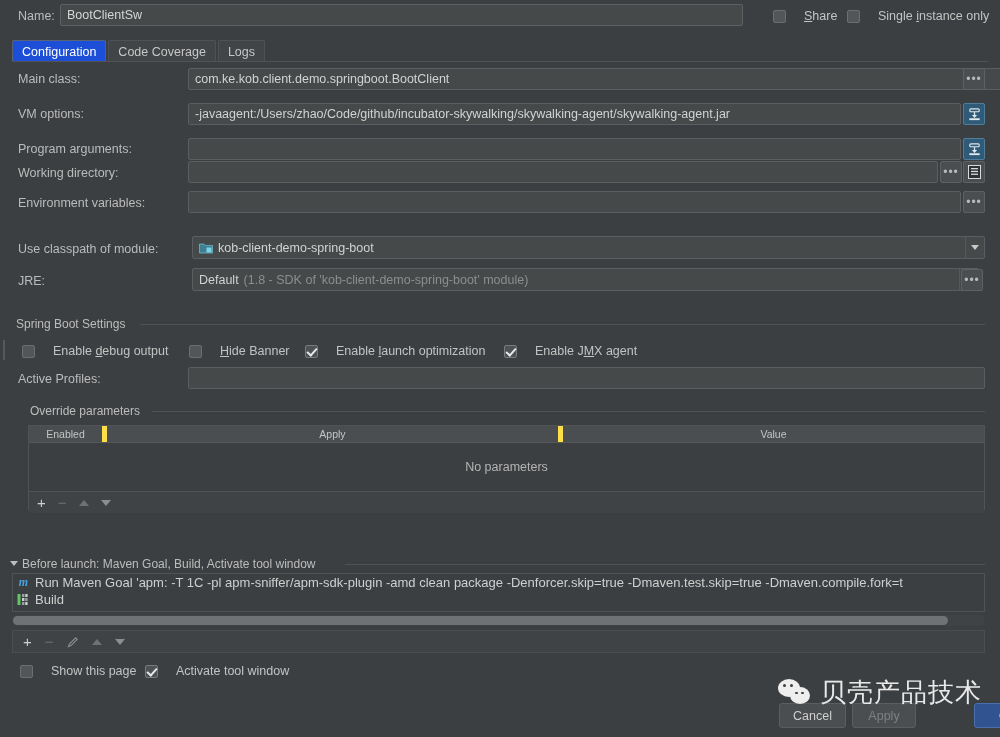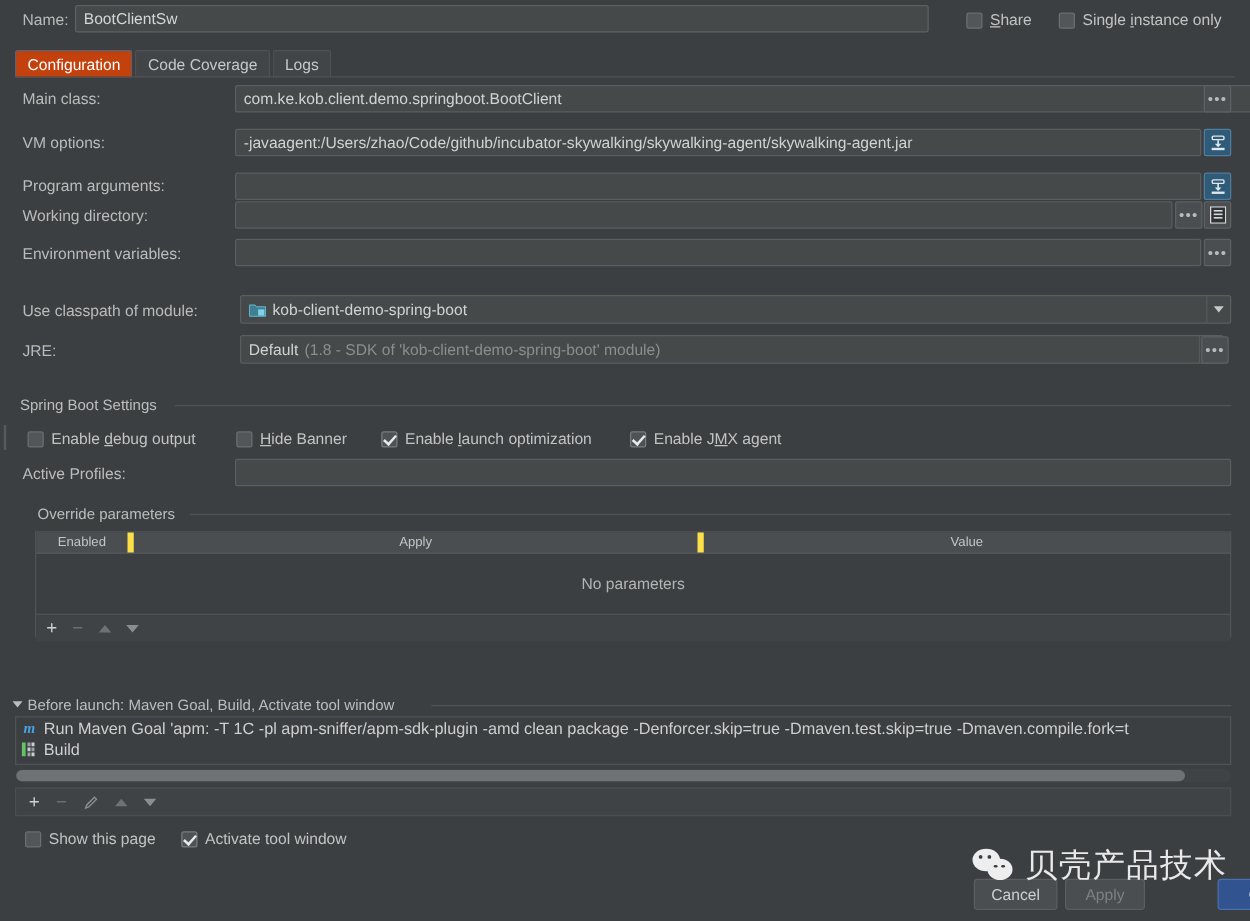--- a/index.html
+++ b/index.html
@@ -20,21 +20,21 @@
     position: absolute; left: 0; top: 0; width: 1000px; height: 33px;
   }
   .lbl { color: #bbbbbb; font-size: 12.5px; }
   .name-label { position: absolute; left: 18px; top: 9px; }
   .name-input {
     position: absolute; left: 60px; top: 4px; width: 683px; height: 22px;
     background: #45494a; border: 1px solid #5e6060; border-radius: 2px;
     color: #d6d6d6; font-size: 12.5px; padding: 0 6px; line-height: 20px;
     font-family: "Liberation Sans", sans-serif;
   }
-  .chk-wrap { position: absolute; display: flex; align-items: center; gap: 6px; }
+  .chk-wrap { position: absolute; display: flex; align-items: center; gap: 18px; }
   .cbox {
     width: 13px; height: 13px; border-radius: 2px;
     background: #525659; border: 1px solid #6b6f71;
     display: inline-block; position: relative; flex: 0 0 auto;
   }
   .cbox.checked { background: #4e5254; border-color: #787c7e; }
   .cbox.checked::after {
     content: "";
     position: absolute; left: 3px; top: 0px;
     width: 4px; height: 8px;
@@ -44,21 +44,21 @@
   .chk-label { color: #c3c3c3; font-size: 12.5px; white-space: nowrap; }
   .mn { text-decoration: underline; }
 
   
   .tabs { position: absolute; left: 12px; top: 38px; height: 24px; display: flex; align-items: flex-end; }
   .tab {
     height: 22px; padding: 0 9px; line-height: 22px; font-size: 12.5px;
     color: #c7c7c7; border: 1px solid #4e5254; border-bottom: none;
     border-radius: 2px 2px 0 0; background: #414547; margin-right: 2px;
   }
-  .tab.active { background: #c2410c; color: #ffffff; border-color: #5a6276; }
+  .tab.active { background: #1d4ed8; color: #ffffff; border-color: #5a6276; }
   .tab-underline {
     position: absolute; left: 12px; top: 61px; width: 976px; height: 1px; background: #4f5355;
   }
 
   
   .field-label { position: absolute; font-size: 12.5px; color: #bbbbbb; }
   .tf {
     position: absolute; height: 22px; background: #45494a;
     border: 1px solid #5a5e60; border-radius: 2px;
     color: #d2d2d2; font-size: 12.5px; line-height: 20px; padding: 0 6px;

